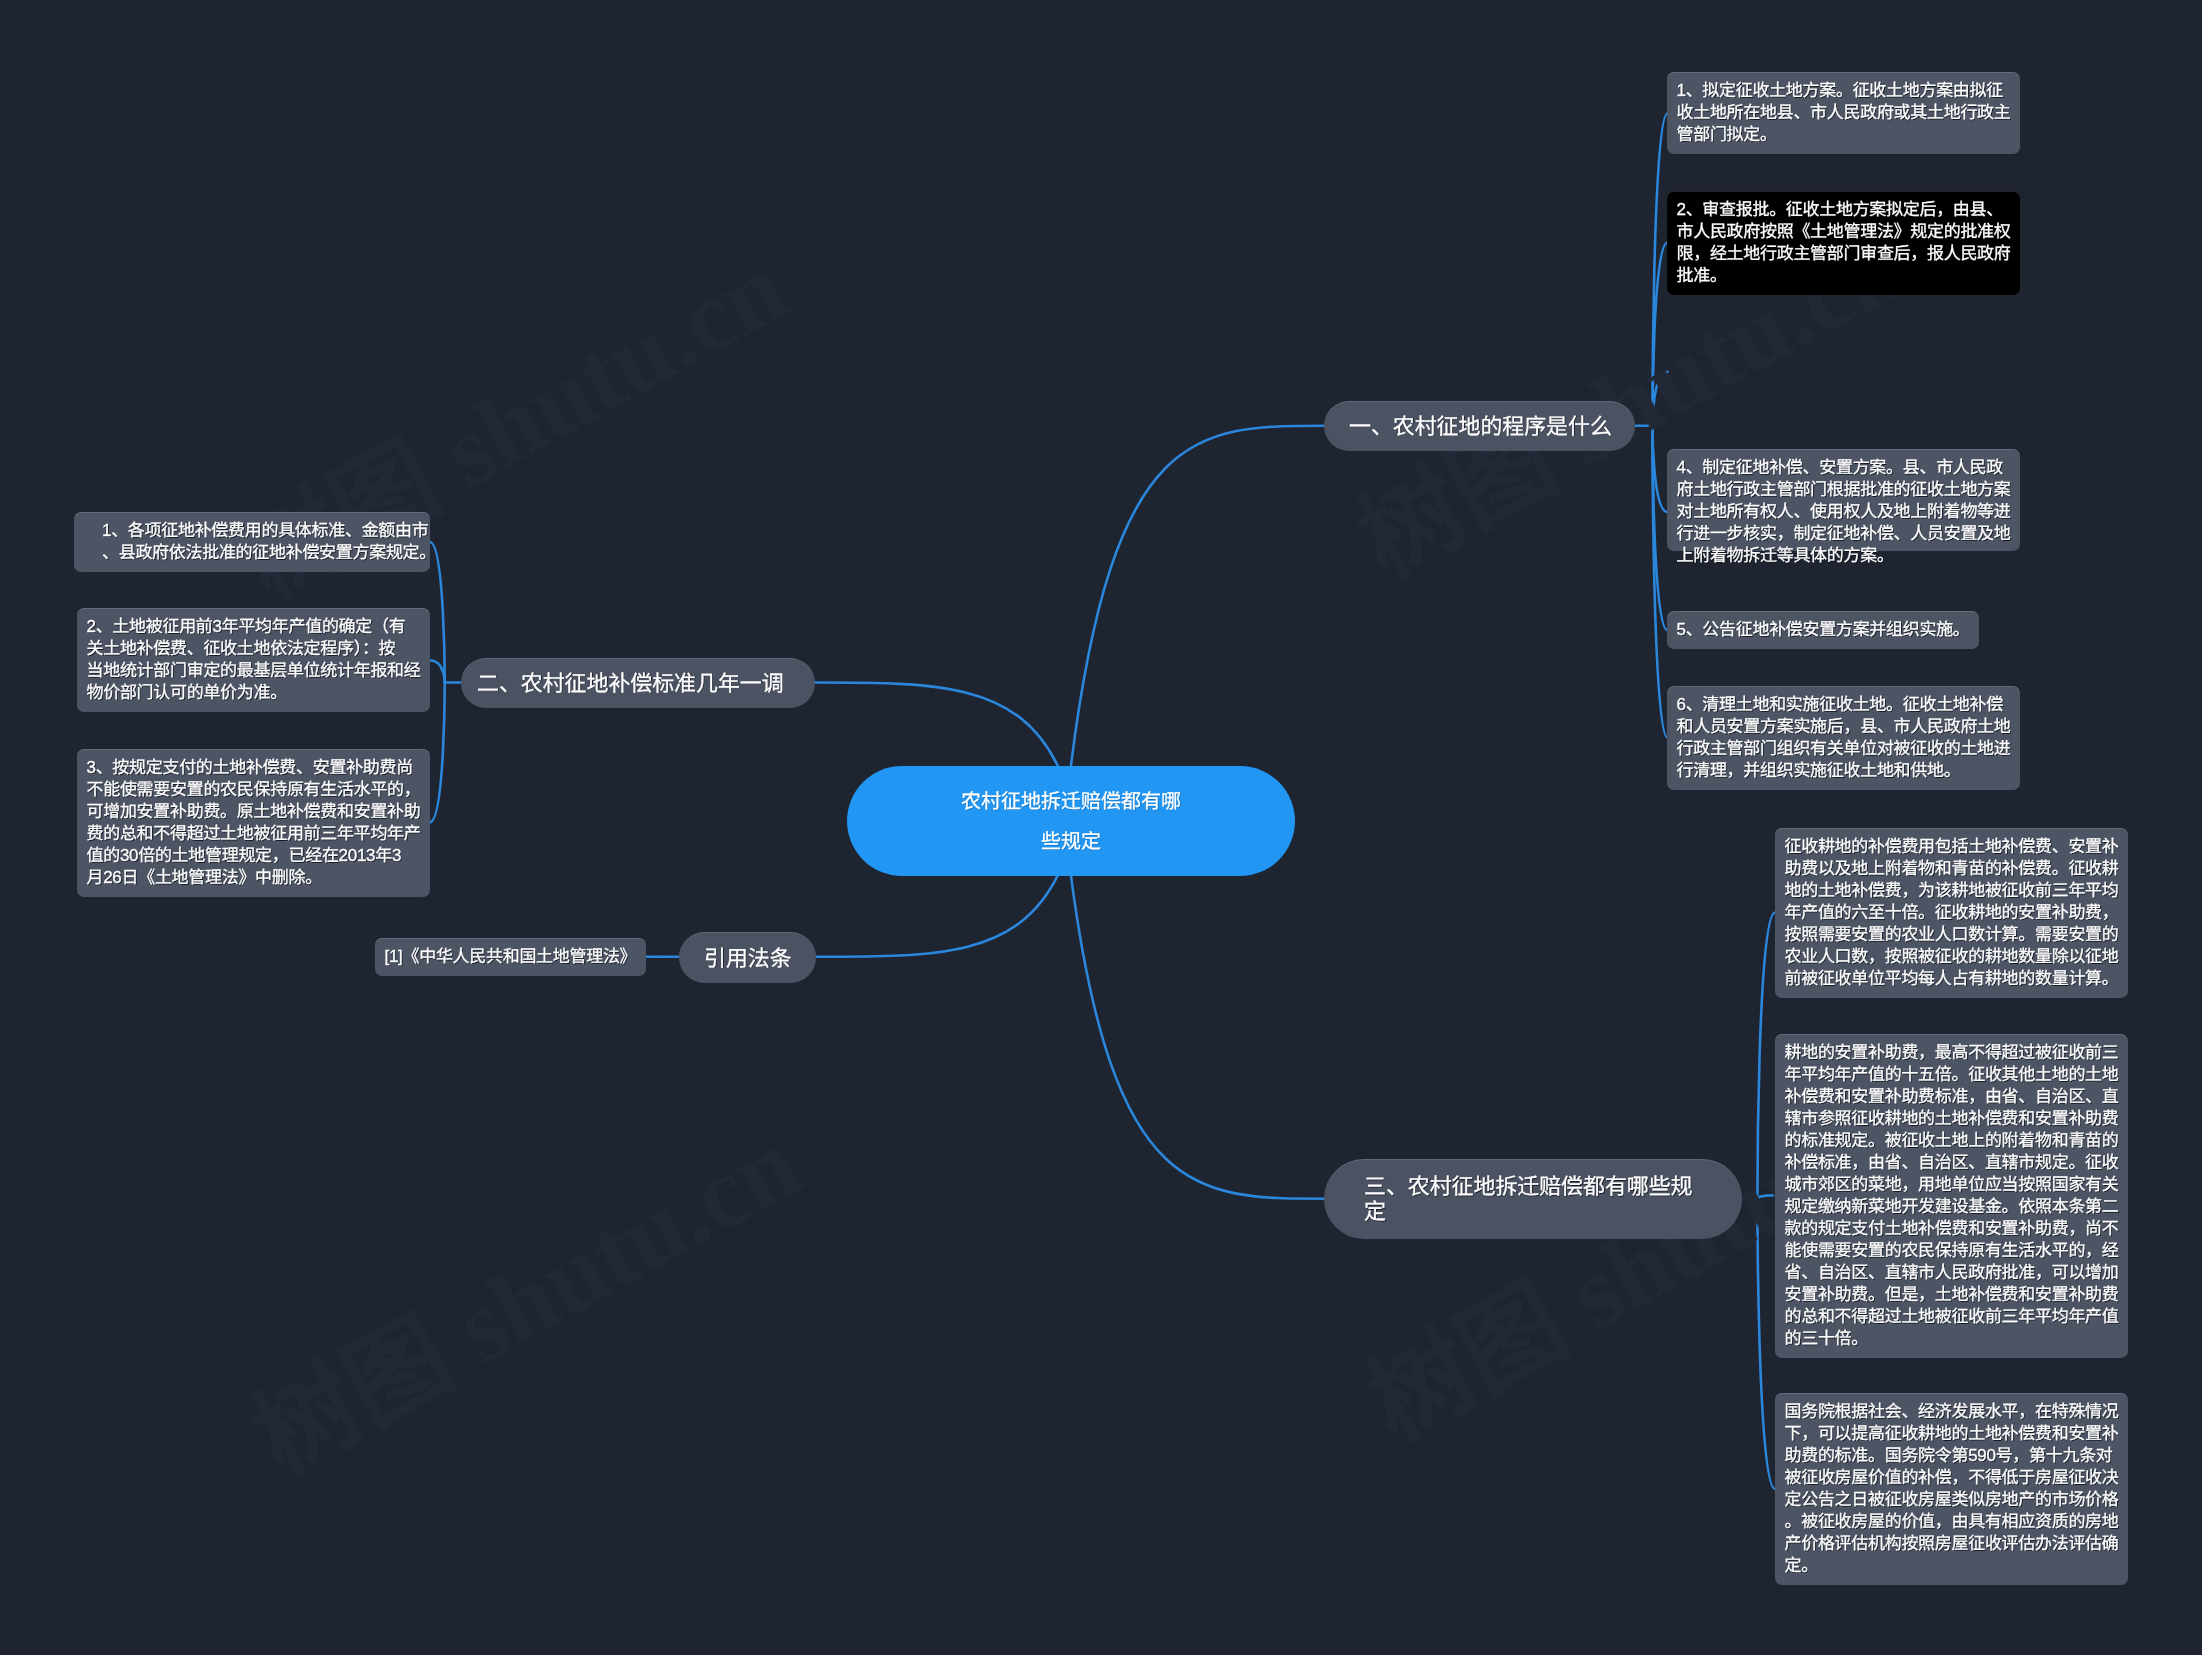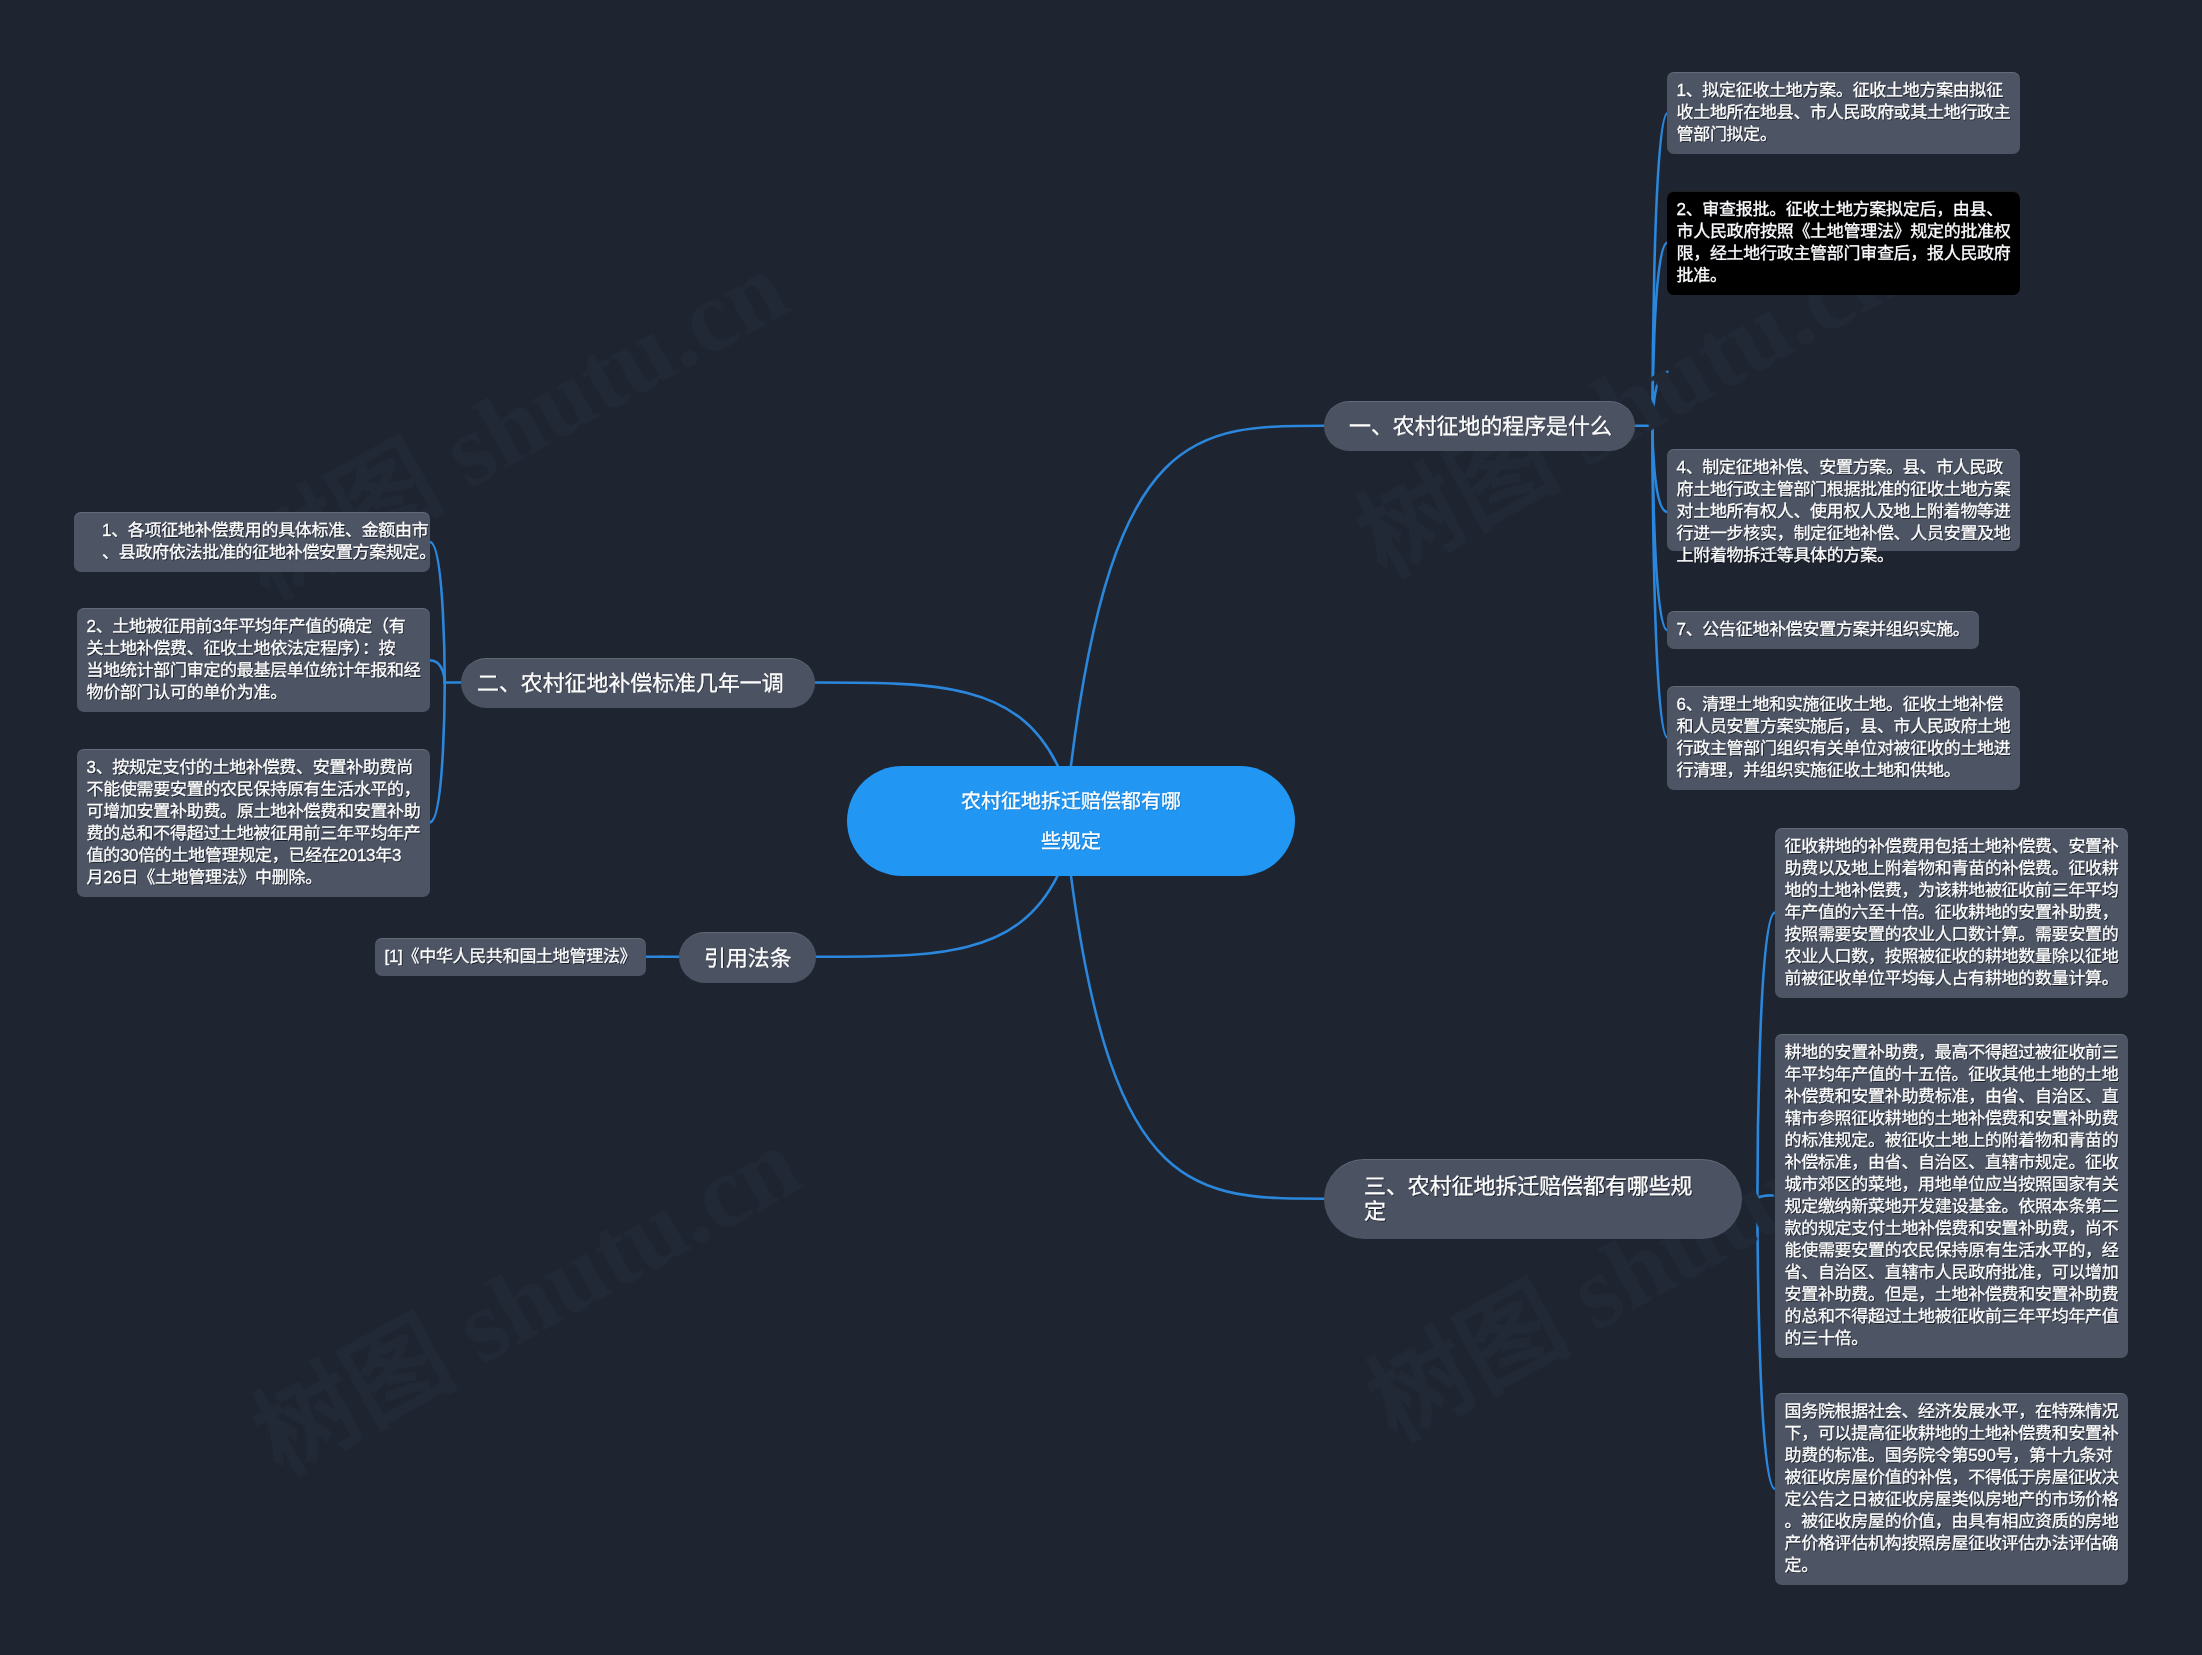--- a/index.html
+++ b/index.html
@@ -96,21 +96,21 @@
       <span class="ln">批准。</span>
     </div>
     <div class="node leaf" style="top: 449px; height: 102px; background: rgb(77, 84, 100); left: 1667px;">
       <span class="ln">4、制定征地补偿、安置方案。县、市人民政</span>
       <span class="ln">府土地行政主管部门根据批准的征收土地方案</span>
       <span class="ln">对土地所有权人、使用权人及地上附着物等进</span>
       <span class="ln">行进一步核实，制定征地补偿、人员安置及地</span>
       <span class="ln">上附着物拆迁等具体的方案。</span>
     </div>
     <div class="node leaf" style="top: 611px; height: 38px; background: rgb(77, 84, 100); left: 1667px;">
-      <span class="ln">7、公告征地补偿安置方案并组织实施。</span>
+      <span class="ln">5、公告征地补偿安置方案并组织实施。</span>
     </div>
     <div class="node leaf" style="top: 686px; height: 104px; background: rgb(77, 84, 100); left: 1667px;">
       <span class="ln">6、清理土地和实施征收土地。征收土地补偿</span>
       <span class="ln">和人员安置方案实施后，县、市人民政府土地</span>
       <span class="ln">行政主管部门组织有关单位对被征收的土地进</span>
       <span class="ln">行清理，并组织实施征收土地和供地。</span>
     </div>
     <div class="node leaf" style="top: 512px; height: 60px; background: rgb(77, 84, 100); right: 1773px; padding-left: 28px;">
       <span class="ln">1、各项征地补偿费用的具体标准、金额由市</span>
       <span class="ln">、县政府依法批准的征地补偿安置方案规定。</span>

